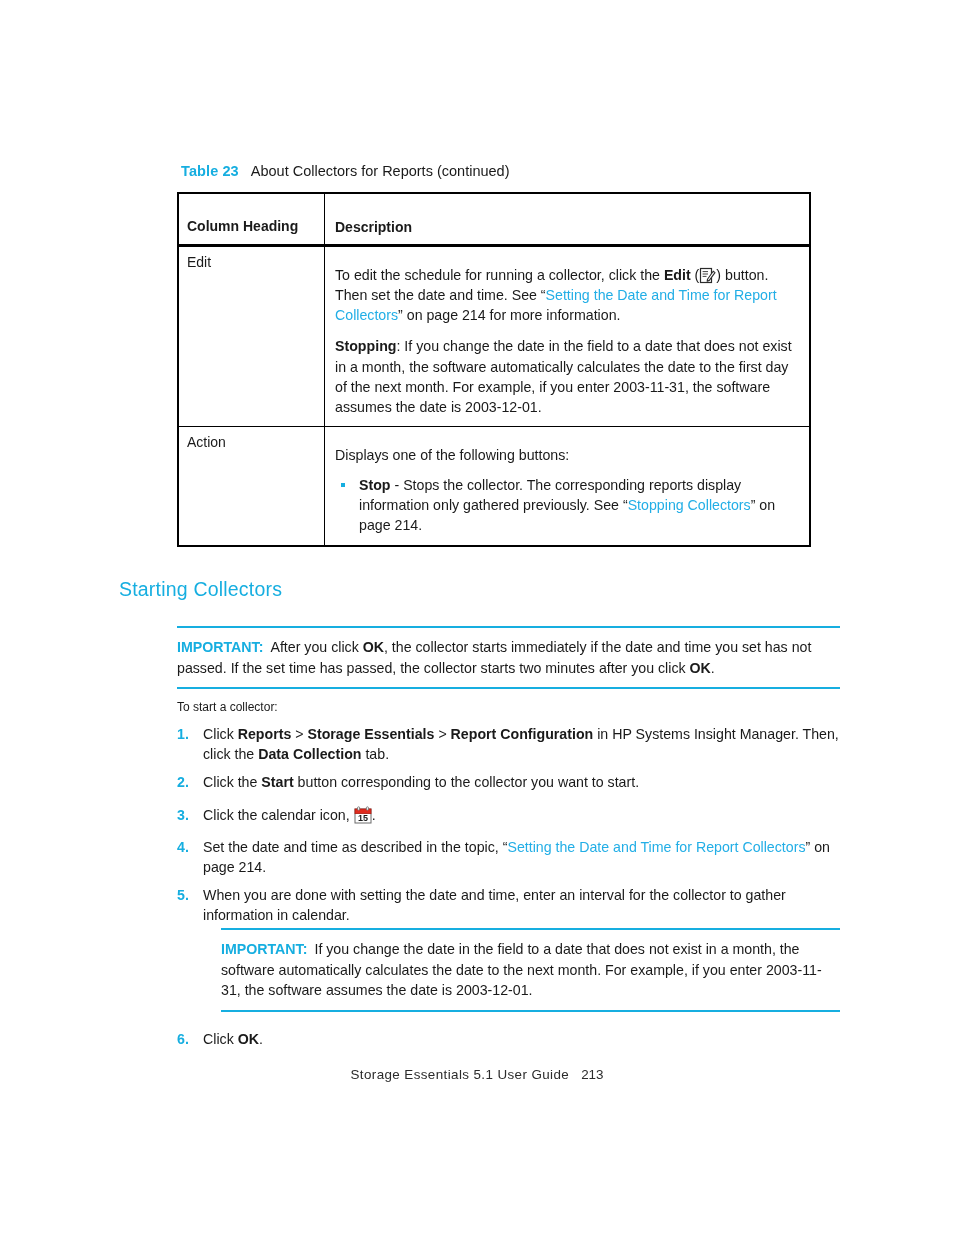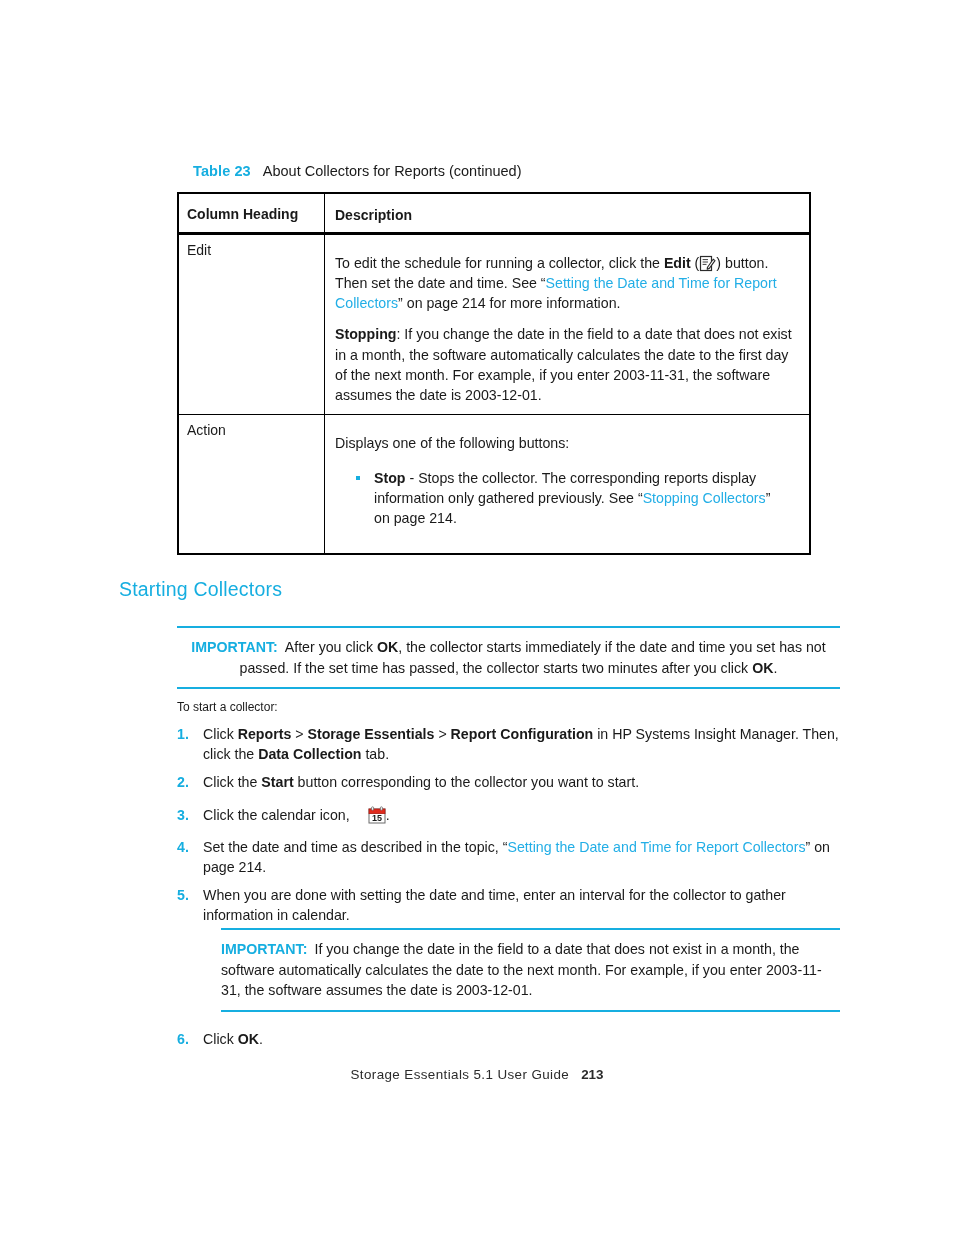--- a/index.html
+++ b/index.html
@@ -18,21 +18,21 @@
   .page {
     position: absolute;
     left: 0; top: 0;
     width: 954px;
     height: 1235px;
   }
 
   
   .table-caption {
     position: absolute;
-    left: 193px;
+    left: 181px;
     top: 163px;
     font-size: 14.5px;
     white-space: nowrap;
   }
   .table-caption .cap-label {
     color: #16AEE0;
     font-weight: bold;
     letter-spacing: 0.1px;
   }
   .table-caption .cap-text {
@@ -68,41 +68,41 @@
   .tcell-desc {
     flex: 1;
     box-sizing: border-box;
     padding: 7px 14px 9px 10px;
     font-size: 14.2px;
     line-height: 1.42;
   }
   .header-row .tcell-head,
   .header-row .tcell-desc {
     font-weight: bold;
-    padding-top: 12px;
+    padding-top: 24px;
     padding-bottom: 6px;
     font-size: 14px;
   }
   .header-row {
     border-bottom: 2.2px solid #000;
   }
   .tcell-desc p {
     margin: 11px 0 10px 0;
   }
   .tcell-desc p:last-child {
     margin-bottom: 0;
   }
   .tcell-head .vtxt {
     display: block;
   }
 
   
   ul.tbullets {
     list-style: none;
-    margin: 15px;
+    margin: 0;
     padding: 0;
   }
   ul.tbullets li {
     position: relative;
     padding-left: 24px;
     margin-bottom: 4px;
     line-height: 1.42;
   }
   ul.tbullets li:last-child { margin-bottom: 0; }
   ul.tbullets li .sqbullet {
@@ -140,21 +140,20 @@
   }
   .important-box .ilabel {
     color: #16AEE0;
     font-weight: bold;
     margin-right: 7px;
   }
   #important-1 {
     left: 177px;
     top: 626px;
     width: 663px;
-    text-align: center;
   }
   #important-2 {
     left: 221px;
     top: 928px;
     width: 619px;
   }
 
   
   .intro-line {
     position: absolute;
@@ -198,37 +197,36 @@
   .footer {
     position: absolute;
     left: 0;
     top: 1067px;
     width: 954px;
     text-align: center;
     font-size: 13.4px;
     color: #2b2b2b;
   }
   .footer .guide { letter-spacing: 0.4px; }
-  .footer .pagenum { margin-left: 12px; font-weight: bold; }
+  .footer .pagenum { margin-left: 12px; font-weight: normal; }
 
   
   .icon-edit {
     display: inline-block;
     vertical-align: -4px;
     width: 17px;
     height: 17px;
     position: relative;
   }
   .icon-cal {
     display: inline-block;
     vertical-align: -4px;
     width: 18px;
     height: 18px;
     position: relative;
-    margin-left: 14px;
   }
   b { font-weight: bold; }
 </style>
 </head>
 <body>
 
 <div class="page">
 
   <div class="table-caption">
     <span class="cap-label">Table 23</span><span class="cap-text">About Collectors for Reports (continued)</span>

